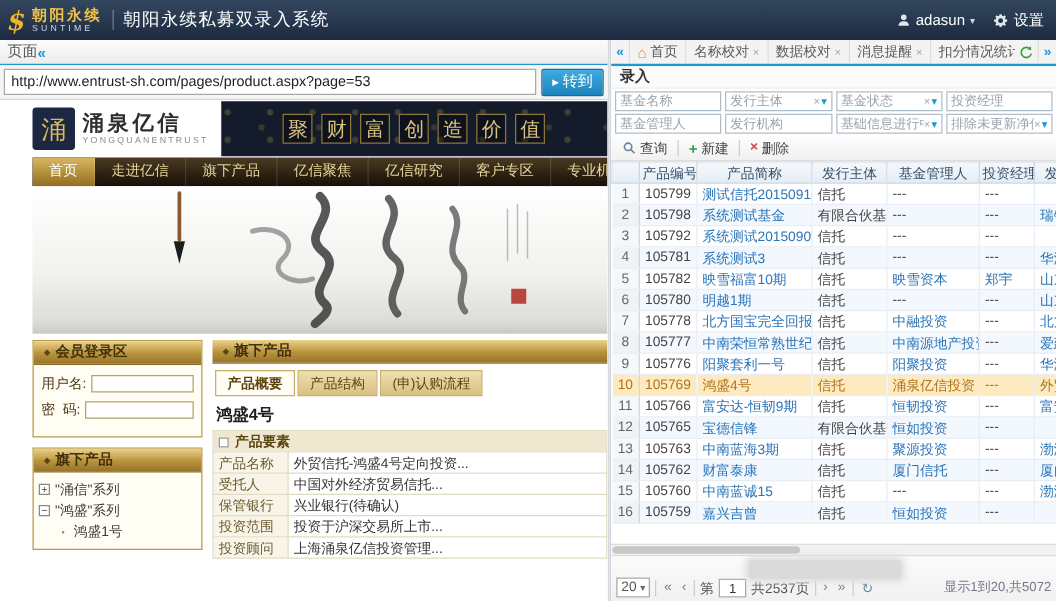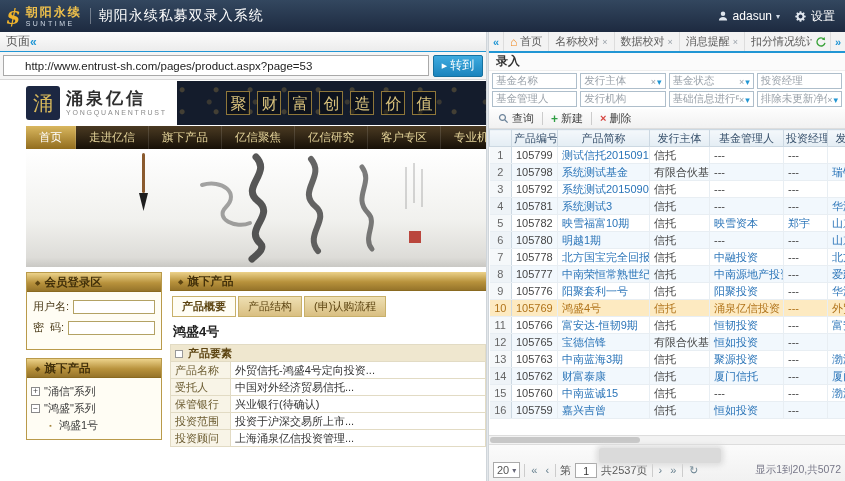--- a/index.html
+++ b/index.html
@@ -22,21 +22,21 @@
 
 .main{display:flex;height:449px;}
 .left-panel{flex:0 0 486px;width:486px;display:flex;flex-direction:column;background:#fff;position:relative;}
 .splitter{flex:0 0 3px;background:#e3e7eb;border-left:1px solid #cfd5da;border-right:1px solid #cfd5da;}
 .right-panel{flex:1;min-width:0;display:flex;flex-direction:column;background:#fff;position:relative;}
 
 
 .lp-header{flex:0 0 20px;background:linear-gradient(#fcfcfc,#ececec);border-bottom:1px solid #2196d4;display:flex;align-items:center;justify-content:flex-start;padding:0 6px;color:#555;}
 .lp-header .collapse{color:#2196d4;font-weight:bold;cursor:pointer;}
 .url-row{flex:0 0 28px;display:flex;align-items:center;gap:4px;padding:0 3px;background:#f5f5f5;border-bottom:1px solid #d8d8d8;}
-.url-input{flex:1;height:21px;background:#fff;border:1px solid #a9a9a9;font-size:11.5px;color:#222;display:flex;align-items:center;padding:0 21px;white-space:nowrap;overflow:hidden;}
+.url-input{flex:1;height:21px;background:#fff;border:1px solid #a9a9a9;font-size:11.5px;color:#222;display:flex;align-items:center;padding:0 5px;white-space:nowrap;overflow:hidden;}
 .go-btn{flex:0 0 50px;height:22px;background:linear-gradient(#3fabe0,#1b84bd);color:#fff;display:flex;align-items:center;justify-content:center;gap:3px;border-radius:2px;border:1px solid #16719f;cursor:pointer;}
 .go-btn .go-arrow{font-size:7px;}
 .browser{flex:1;overflow:hidden;background:#fff;padding-left:26px;}
 
 
 .site-header{height:46px;display:flex;align-items:center;}
 .site-logo{width:34px;height:34px;background:#1c2742;border-radius:3px;color:#d8b95c;font-family:"DejaVu Serif",serif;font-size:20px;display:flex;align-items:center;justify-content:center;}
 .site-brand{display:flex;flex-direction:column;margin-left:6px;line-height:1.1;}
 .site-name{font-size:17px;font-weight:bold;color:#2e2e2e;letter-spacing:3px;}
 .site-sub{font-size:7px;color:#8b8b8b;letter-spacing:1.8px;}

